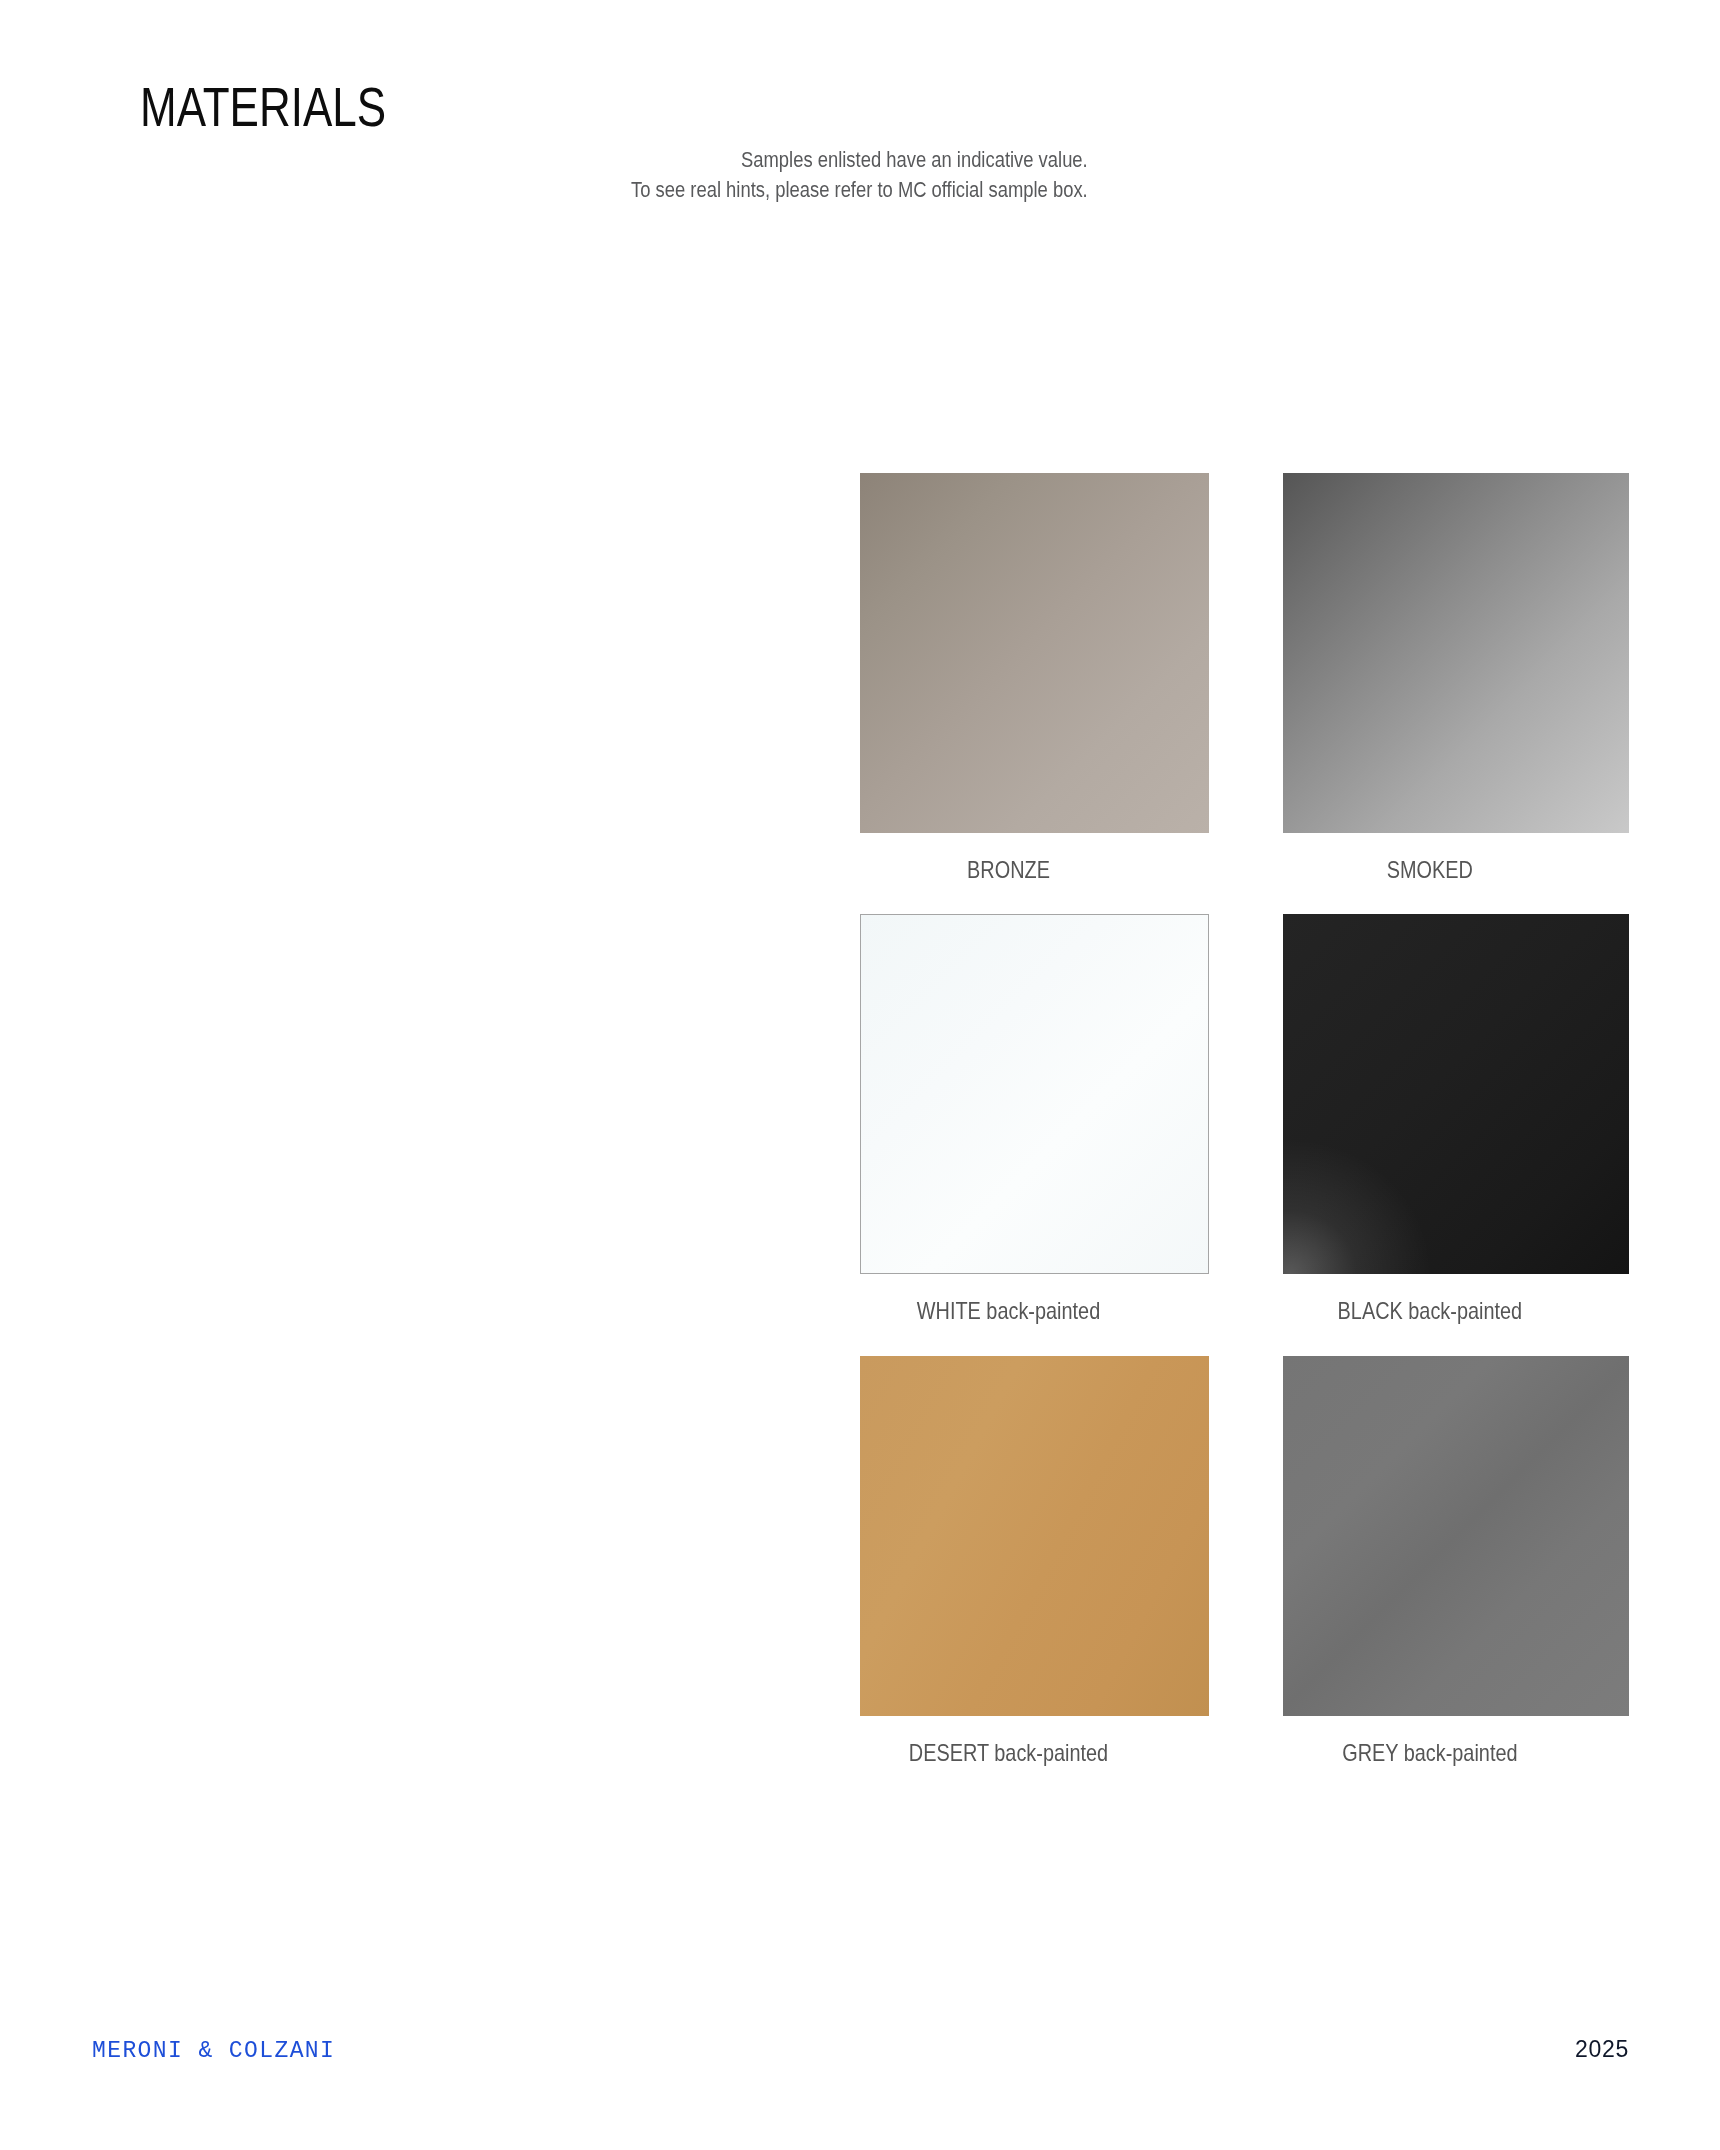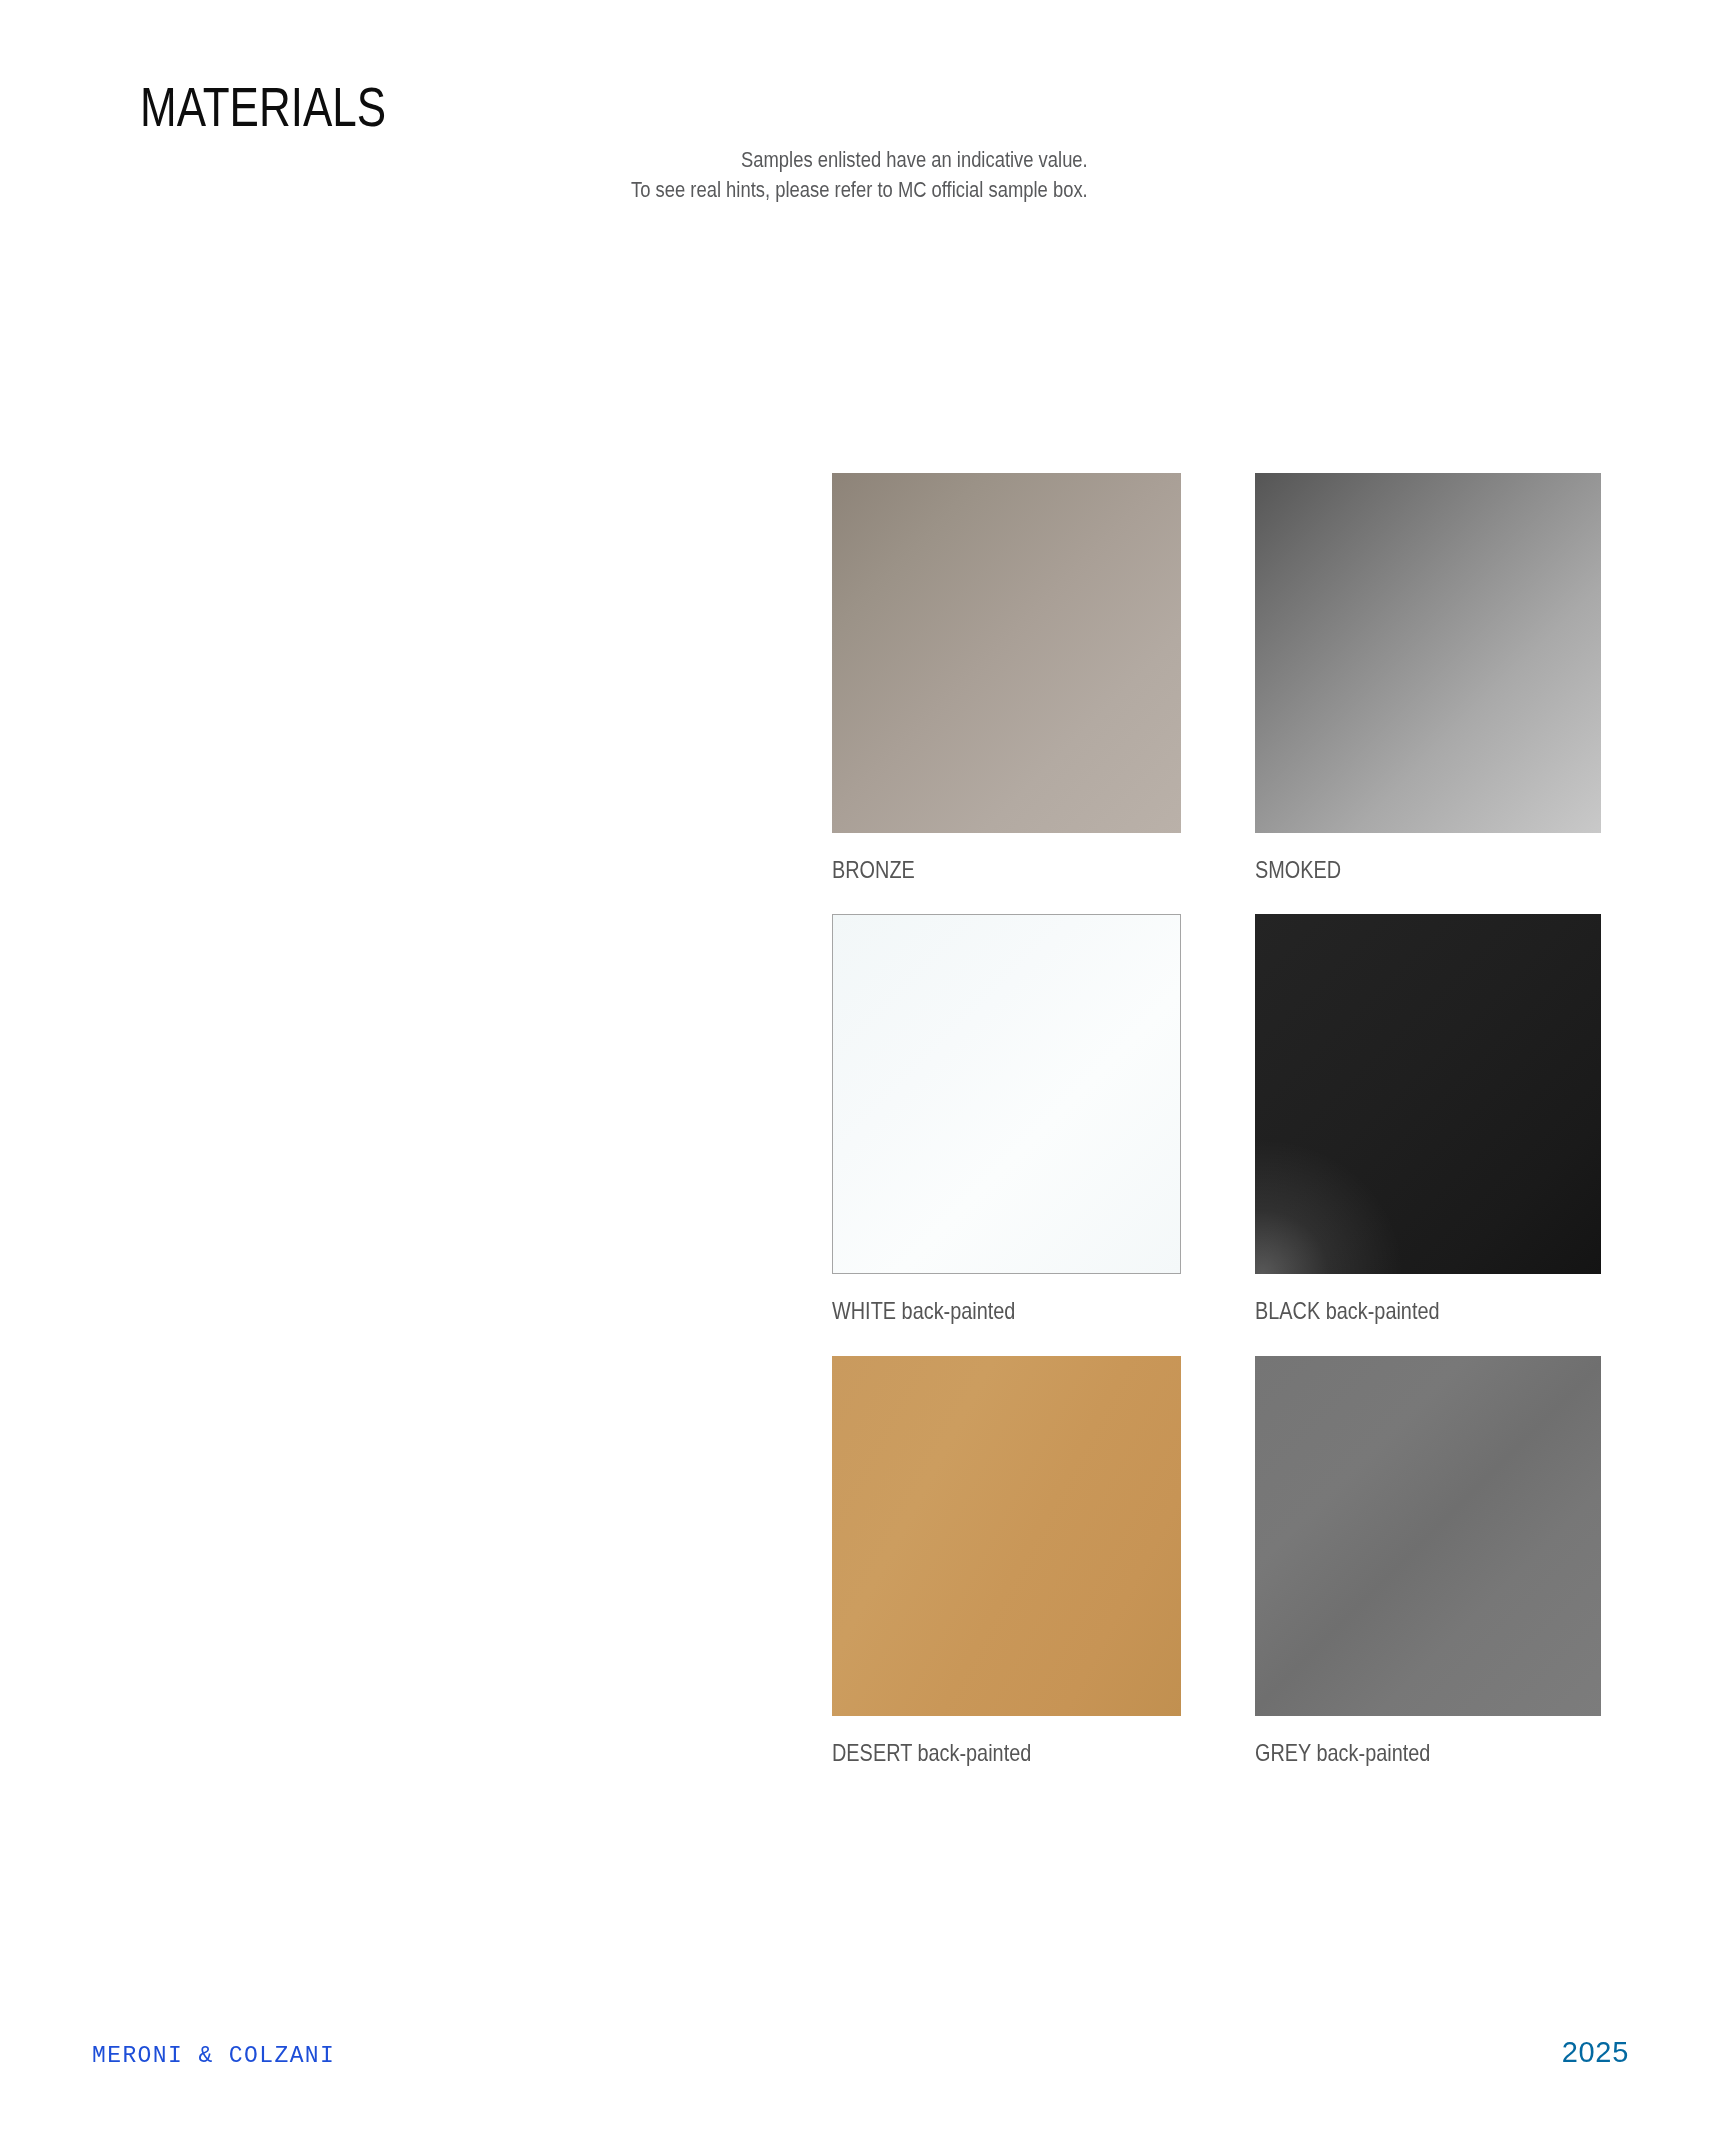--- a/index.html
+++ b/index.html
@@ -83,23 +83,24 @@
     left: 178px;   
     top: 34px;     
     width: 1359px; 
     height: 4.8px;
     background: #545454;
   }
 
   
   .swatch-grid {
     position: absolute;
-    left: 832px;
+    left: 860px;
     top: 473px;
     width: 769px;
+    text-align: center;
   }
   .swatch-row {
     display: flex;
     gap: 50px;
     margin-bottom: 32px;
   }
   .swatch-cell {
     width: 362px;
   }
   .swatch-cell.col-right {
@@ -197,23 +198,23 @@
   .brand {
     font-family: Liberation Mono, monospace;
     font-size: 23px;
     font-weight: 400;
     color: #1d4ed8;
     letter-spacing: 1.4px;
     white-space: nowrap;
   }
   .year {
     font-family: "Liberation Sans", "DejaVu Sans", sans-serif;
-    font-size: 29px;
-    font-weight: 400;
-    color: #0369a1;
+    font-size: 23px;
+    font-weight: 400;
+    color: #0f172a;
     letter-spacing: 0.7px;
     white-space: nowrap;
     margin-left: 24px;
   }
 </style>
 </head>
 <body>
 
 <div class="page">
 

